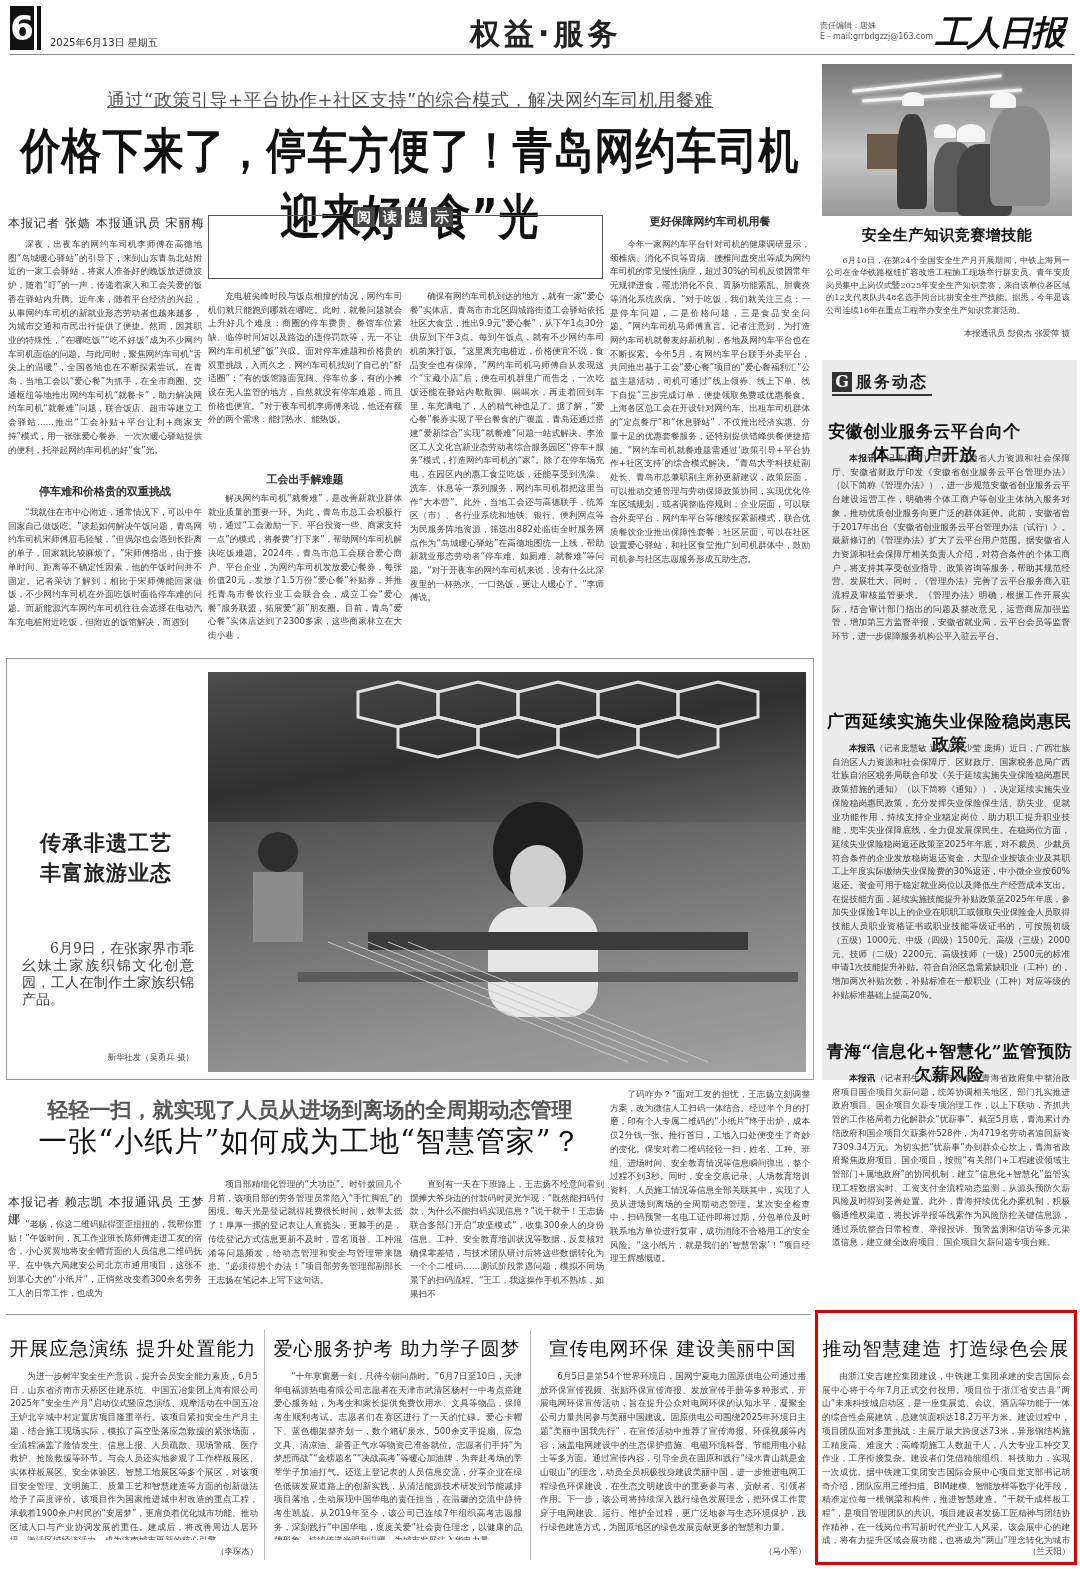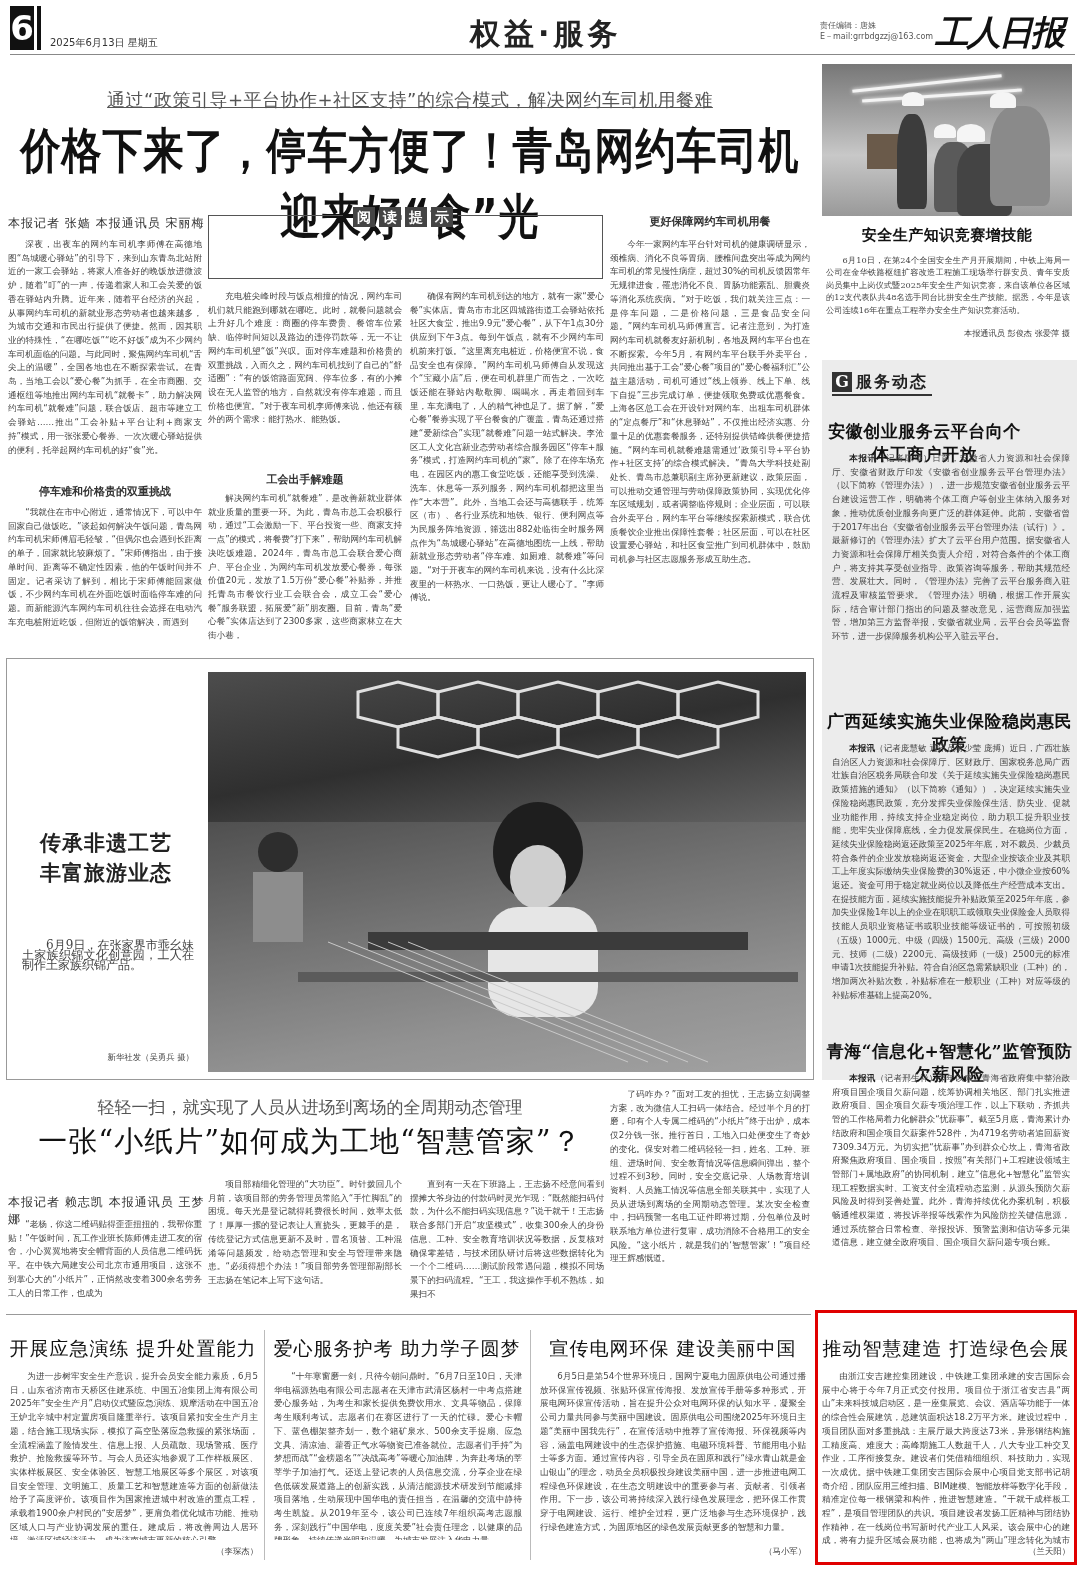--- a/index.html
+++ b/index.html
@@ -34,25 +34,25 @@
 
   .photo { background: linear-gradient(160deg, #9a9a9a 0%, #5e5e5e 40%, #8a8a8a 70%, #c4c4c4 100%); overflow: hidden; }
   .photo-safety { background: linear-gradient(180deg, #777 0%, #a5a5a5 35%, #c8c8c8 60%, #999 100%); }
   .sidebar-bg { background: #ececec; }
   .side-title { font-size: 17px; font-weight: bold; color: #111; text-align: center; font-family: "DejaVu Serif", serif; letter-spacing: 0.5px; }
   .g-logo { width: 20px; height: 20px; background: #333; color: #fff; font-weight: bold; font-size: 16px; line-height: 20px; text-align: center; font-family: "DejaVu Serif", serif; }
   .g-label { font-size: 16px; font-weight: bold; color: #222; letter-spacing: 2px; }
   .g-underline { height: 2px; background: #333; }
 
   .caption-title { font-size: 21px; font-weight: bold; color: #222; text-align: center; line-height: 30px; letter-spacing: 1px; }
-  .caption-text { font-size: 12px; line-height: 10px; color: #444; text-indent: 2em; font-family: "DejaVu Serif", serif; text-align: justify; }
+  .caption-text { font-size: 14px; line-height: 17px; color: #444; text-indent: 2em; font-family: "DejaVu Serif", serif; text-align: justify; }
   .credit { font-size: 8.4px; color: #444; text-align: right; font-family: "DejaVu Serif", serif; }
 
   .h2 { font-size: 29px; color: #111; text-align: center; font-family: "DejaVu Serif", serif; letter-spacing: 1px; }
-  .kicker2 { font-size: 17px; color: #555; text-align: center; }
+  .kicker2 { font-size: 21px; color: #555; text-align: center; font-weight: bold; }
   .bottom-title { font-size: 19px; color: #111; text-align: center; font-family: "DejaVu Serif", serif; letter-spacing: 1px; }
   .bottom-rule { height: 1px; background: #999; }
   .highlight-box { border: 3px solid #e00000; }
 
   
   .ceiling-light { position: absolute; height: 3px; background: #f4f4f4; box-shadow: 0 0 4px #fff; }
   .figure-person { position: absolute; border-radius: 40% 40% 10% 10%; background: #3c3c3c; }
   .helmet { position: absolute; border-radius: 50% 50% 10% 10%; background: #f5f5f5; }
 </style>
 </head>

